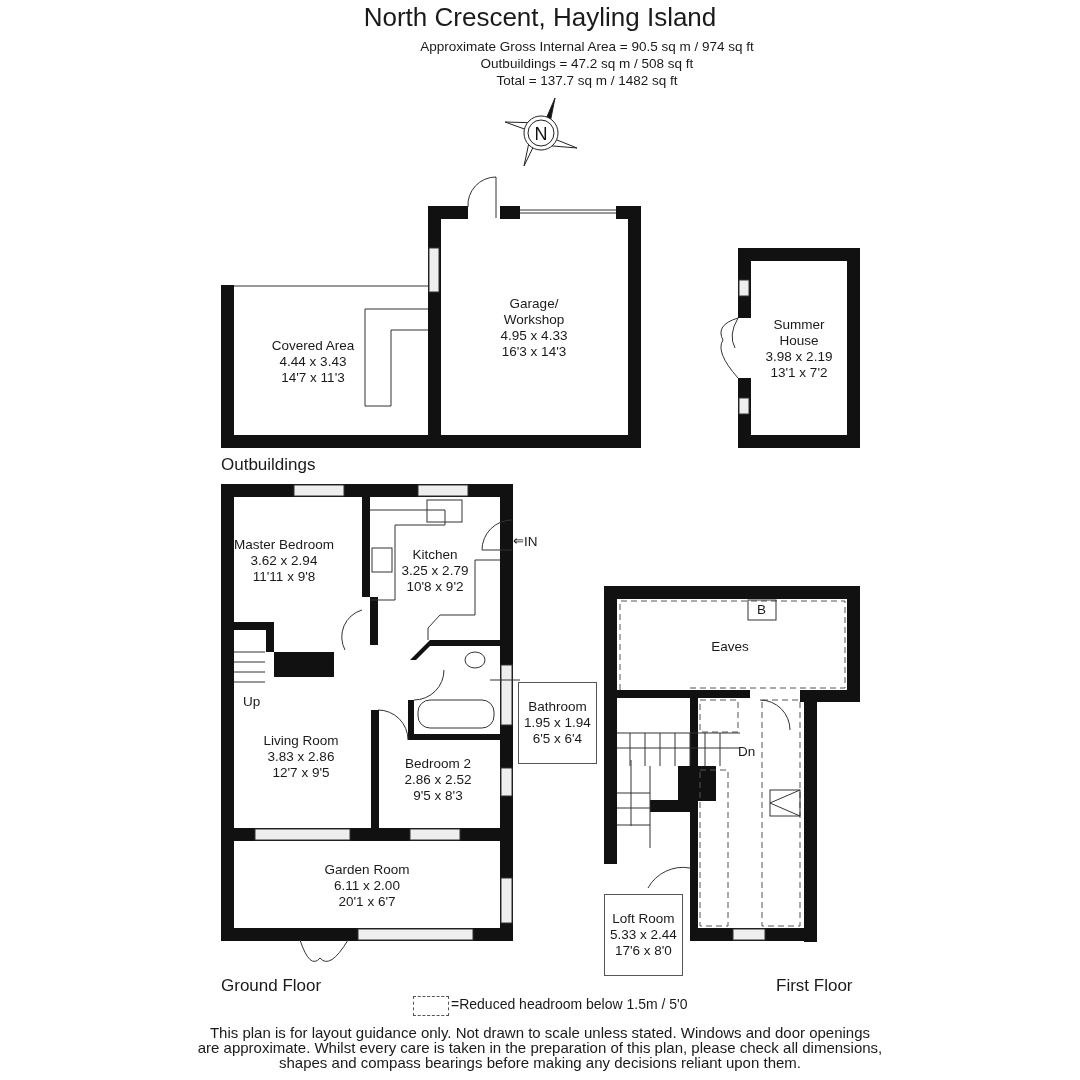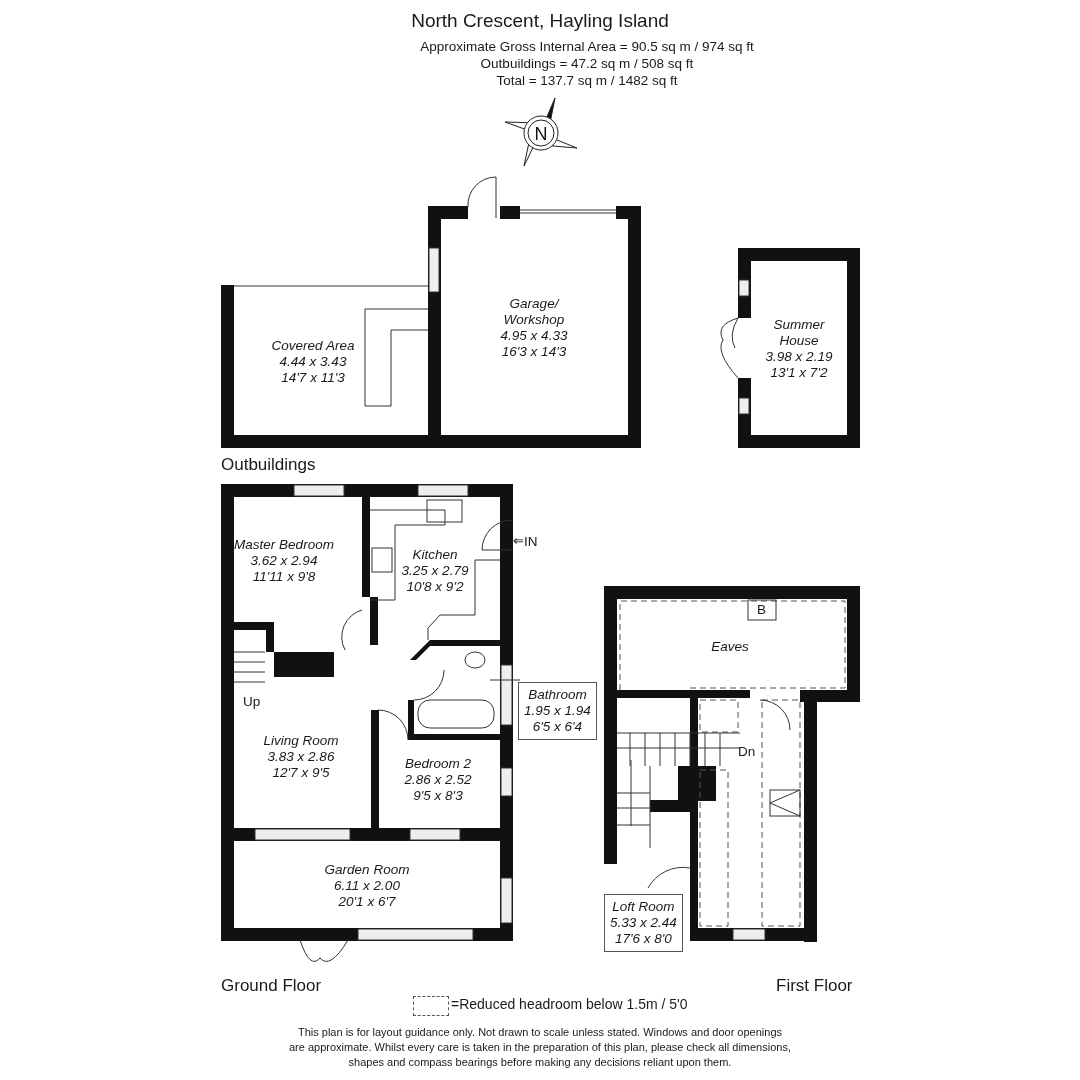--- a/index.html
+++ b/index.html
@@ -1,27 +1,27 @@
 <!DOCTYPE html>
 <html><head>
 <meta charset="utf-8">
 <style>
   html, body { margin:0; padding:0; background:#ffffff; }
   body { width:1080px; height:1080px; position:relative; overflow:hidden; font-family:"Liberation Sans", "DejaVu Sans", sans-serif; color:#1a1a1a; }
   .hdr { position:absolute; left:0; width:1080px; text-align:center; }
-  .title { top:10px; font-size:19px; }
+  .title { top:2px; font-size:26px; }
   .sub { font-size:13.5px; line-height:16px;padding-left:47px; }
   #plan { position:absolute; left:0; top:0; }
-  .lbl { position:absolute; text-align:center; font-size:13.5px; line-height:16px; white-space:nowrap; transform:translateX(-50%);font-style:italic; }
+  .lbl { position:absolute; text-align:center; font-size:13.5px; line-height:16px; white-space:nowrap; transform:translateX(-50%); }
   .lbl span { display:block; }
-  .boxed { border:1px solid #555; background:#fff; padding:4px 5px; transform:none; }
+  .boxed { border:1px solid #555; background:#fff; padding:16px 5px; transform:none; }
   .floor { position:absolute; font-size:17px; }
   .legend { position:absolute; top:996px; left:413px; font-size:14px; display:flex; align-items:flex-start; }
   .legend .sw { width:34px; height:18px; border:1px dashed #555; margin-right:2px; }
-  .disc { position:absolute; top:1025px; left:0; width:1080px; text-align:center; font-size:11px; line-height:15px; }
+  .disc { position:absolute; top:1025px; left:0; width:1080px; text-align:center; font-size:15px; line-height:15px; }
   .tiny { position:absolute; font-size:13.5px; }
 </style>
 </head>
 <body>
 
 <div class="hdr title">North Crescent, Hayling Island</div>
 <div class="hdr sub" style="top:39px">Approximate Gross Internal Area = 90.5 sq m / 974 sq ft</div>
 <div class="hdr sub" style="top:56px">Outbuildings = 47.2 sq m / 508 sq ft</div>
 <div class="hdr sub" style="top:73px">Total = 137.7 sq m / 1482 sq ft</div>
 

